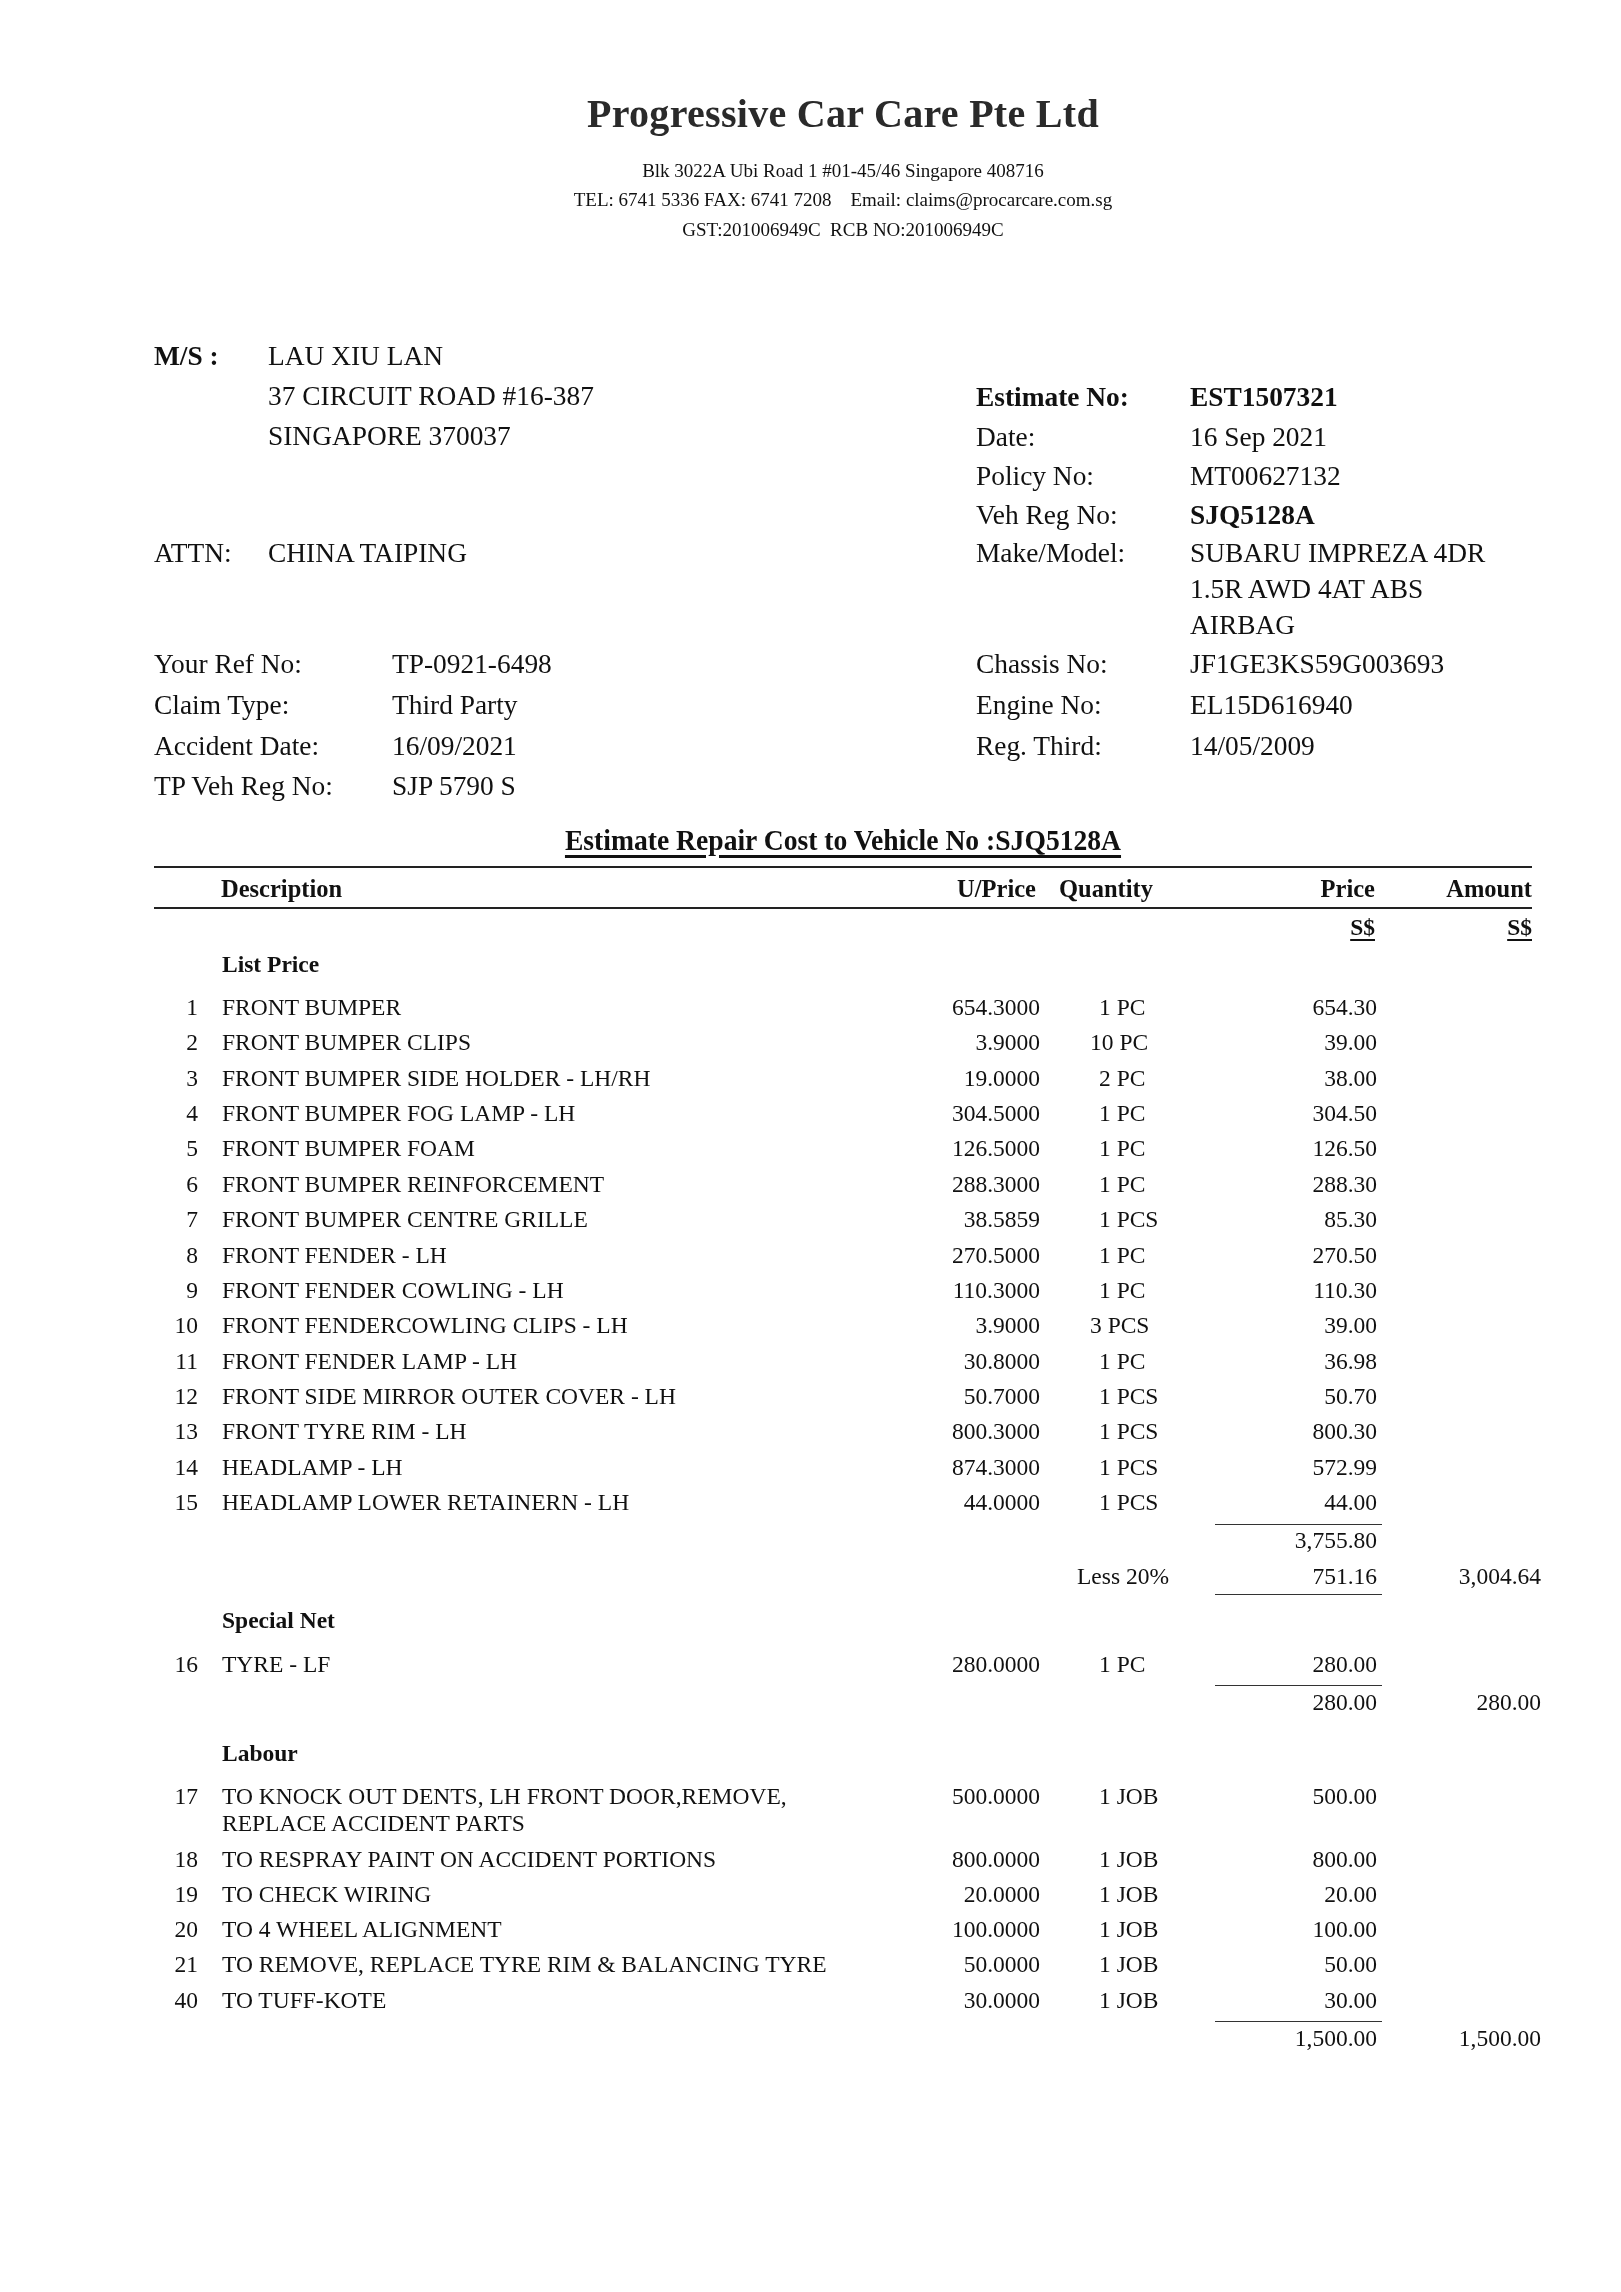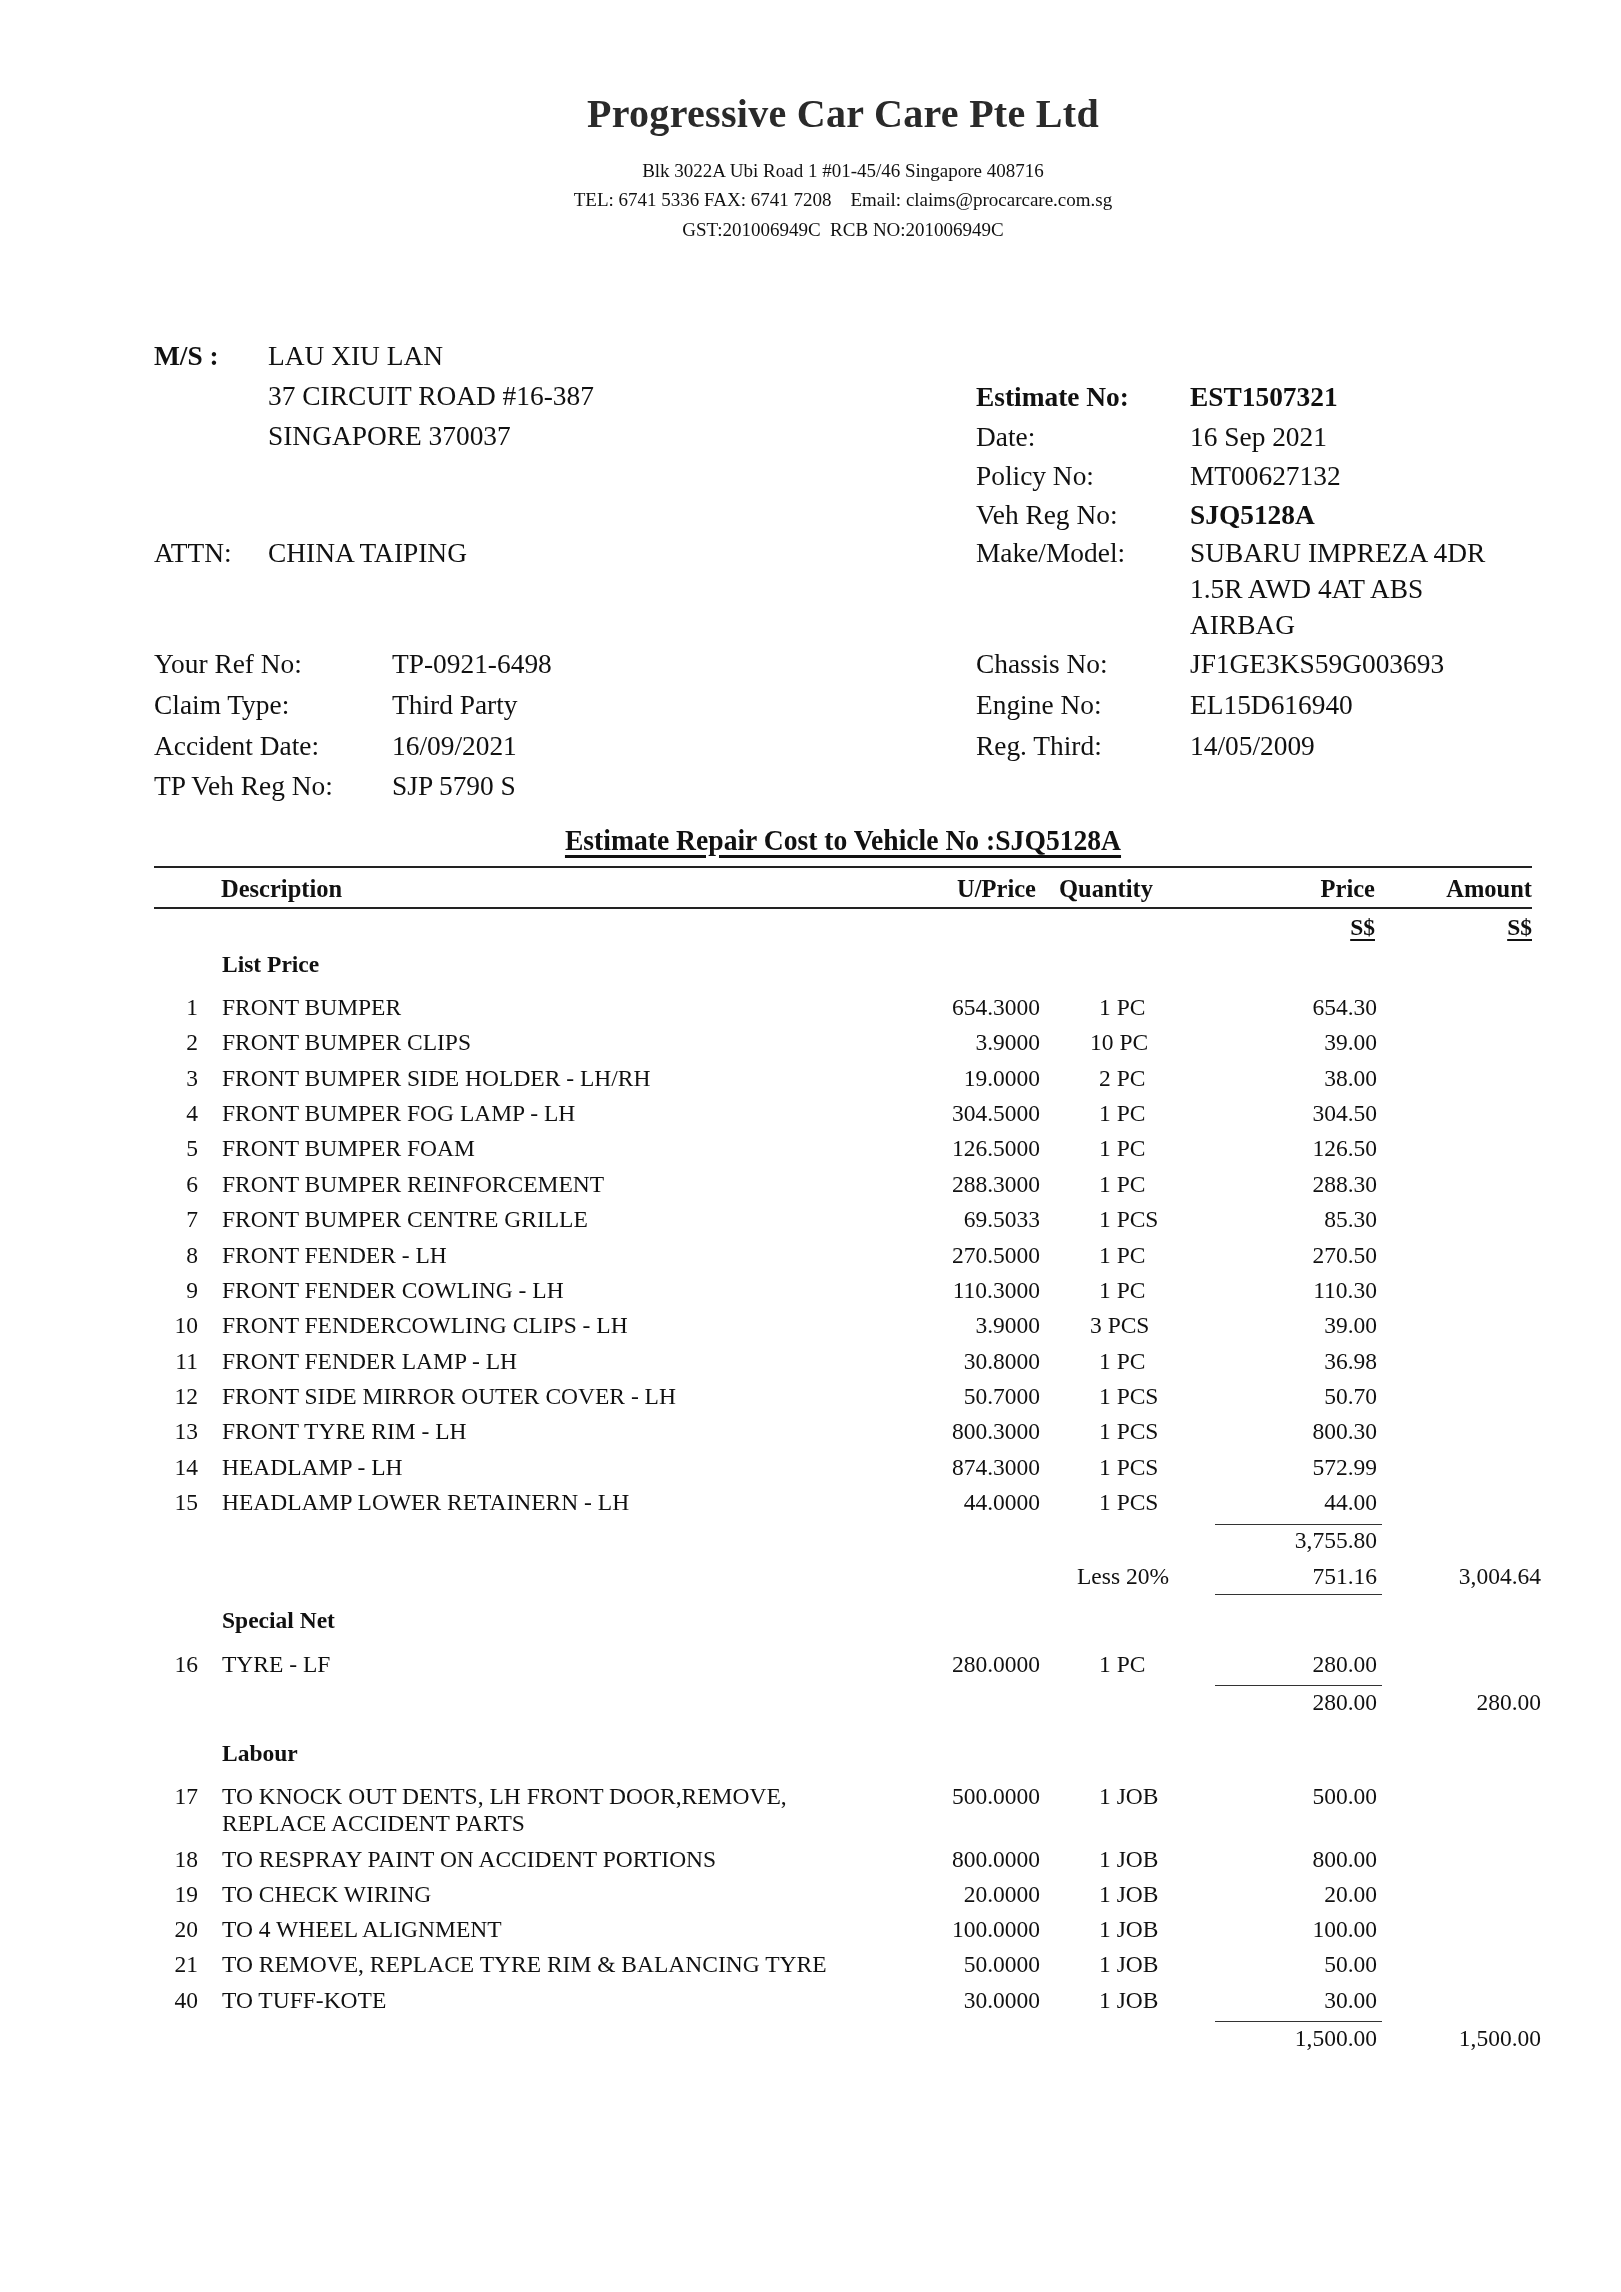--- a/index.html
+++ b/index.html
@@ -129,21 +129,21 @@
     <div class="abs cell r" style="left:882px; width:158px; top:1134px">126.5000</div>
     <div class="abs cell" style="left:1099px; top:1134px">1 PC</div>
     <div class="abs cell r" style="left:1225px; width:152px; top:1134px">126.50</div>
     <div class="abs cell r" style="left:157px; width:41px; top:1170px">6</div>
     <div class="abs cell" style="left:222px; top:1170px">FRONT BUMPER REINFORCEMENT</div>
     <div class="abs cell r" style="left:882px; width:158px; top:1170px">288.3000</div>
     <div class="abs cell" style="left:1099px; top:1170px">1 PC</div>
     <div class="abs cell r" style="left:1225px; width:152px; top:1170px">288.30</div>
     <div class="abs cell r" style="left:157px; width:41px; top:1205px">7</div>
     <div class="abs cell" style="left:222px; top:1205px">FRONT BUMPER CENTRE GRILLE</div>
-    <div class="abs cell r" style="left:882px; width:158px; top:1205px">69.5033</div>
+    <div class="abs cell r" style="left:882px; width:158px; top:1205px">38.5859</div>
     <div class="abs cell" style="left:1099px; top:1205px">1 PCS</div>
     <div class="abs cell r" style="left:1225px; width:152px; top:1205px">85.30</div>
     <div class="abs cell r" style="left:157px; width:41px; top:1241px">8</div>
     <div class="abs cell" style="left:222px; top:1241px">FRONT FENDER - LH</div>
     <div class="abs cell r" style="left:882px; width:158px; top:1241px">270.5000</div>
     <div class="abs cell" style="left:1099px; top:1241px">1 PC</div>
     <div class="abs cell r" style="left:1225px; width:152px; top:1241px">270.50</div>
     <div class="abs cell r" style="left:157px; width:41px; top:1276px">9</div>
     <div class="abs cell" style="left:222px; top:1276px">FRONT FENDER COWLING - LH</div>
     <div class="abs cell r" style="left:882px; width:158px; top:1276px">110.3000</div>

